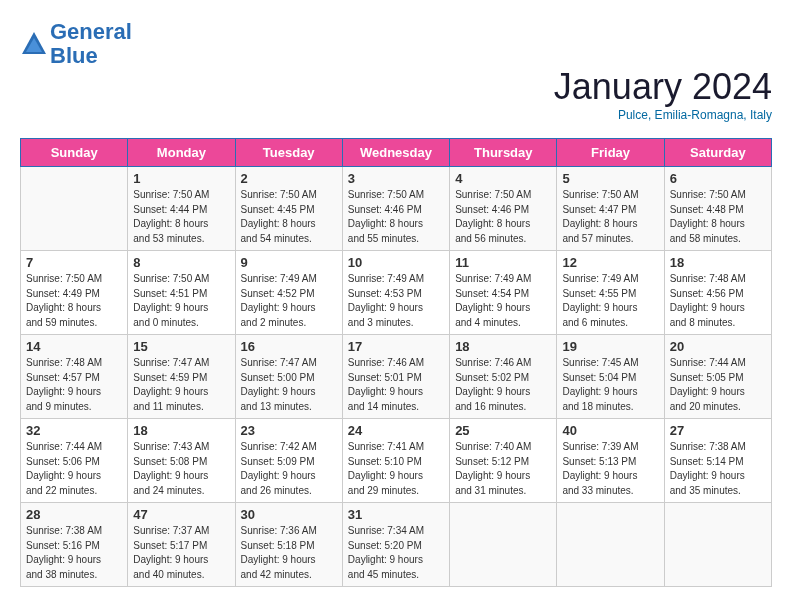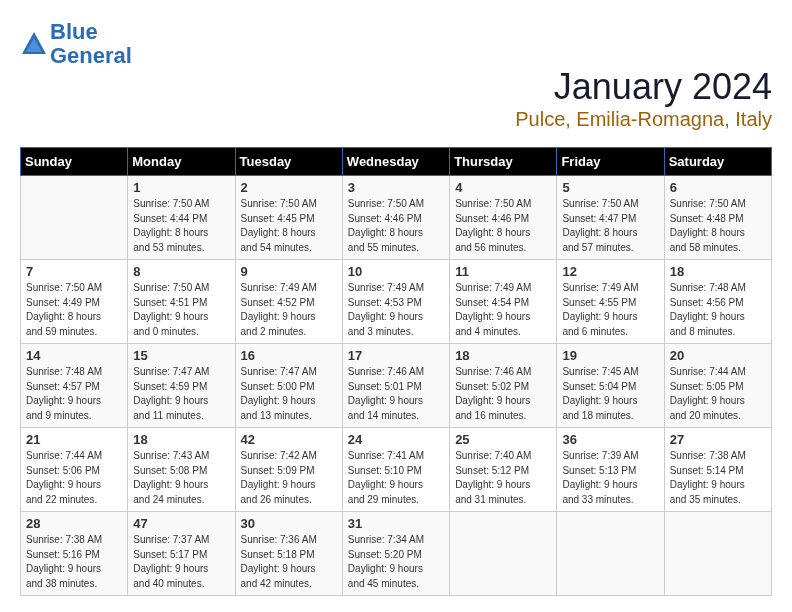--- a/index.html
+++ b/index.html
@@ -37,33 +37,33 @@
     .title-block {
       text-align: right;
       margin-top: 46px;
     }
     .month-title {
       font-size: 36px;
       font-weight: normal;
       color: #1a1a2e;
     }
     .location {
-      font-size: 20px;
-      color: #a16207;
+      font-size: 12px;
+      color: #0369a1;
     }
     table {
       width: 100%;
       border-collapse: collapse;
       font-size: 11px;
     }
     thead tr th {
-      background-color: #000000;
+      background-color: #ec4899;
       color: #fff;
       padding: 6px 4px;
-      text-align: left;
+      text-align: center;
       font-size: 13px;
       font-weight: bold;
       border: 1px solid #2a6db5;
     }
     tbody tr td {
       border: 1px solid #ccc;
       vertical-align: top;
       padding: 4px 5px;
       min-width: 100px;
       height: 80px;
@@ -93,22 +93,22 @@
 </head>
 <body>
 
 <div class="header">
   <div class="logo">
     <svg class="logo-icon" viewBox="0 0 28 28">
       <polygon points="14,2 26,24 2,24" fill="#2a6db5"></polygon>
       <polygon points="14,8 22,22 6,22" fill="#4a90d9"></polygon>
     </svg>
     <div class="logo-text">
+      <div><span>General</span></div>
       <div><span style="color:#2a6db5;">Blue</span></div>
-      <div><span>General</span></div>
     </div>
   </div>
   <div class="title-block">
     <div class="month-title">January 2024</div>
     <div class="location">Pulce, Emilia-Romagna, Italy</div>
   </div>
 </div>
 
 <table>
   <thead>
@@ -205,41 +205,41 @@
           <span class="day-number">19</span>
           <div class="day-info">Sunrise: 7:45 AM<br>Sunset: 5:04 PM<br>Daylight: 9 hours<br>and 18 minutes.</div>
         </td>
         <td>
           <span class="day-number">20</span>
           <div class="day-info">Sunrise: 7:44 AM<br>Sunset: 5:05 PM<br>Daylight: 9 hours<br>and 20 minutes.</div>
         </td>
       </tr>
       <tr>
         <td>
-          <span class="day-number">21</span>
+          <span class="day-number">32</span>
           <div class="day-info">Sunrise: 7:44 AM<br>Sunset: 5:06 PM<br>Daylight: 9 hours<br>and 22 minutes.</div>
         </td>
         <td>
           <span class="day-number">18</span>
           <div class="day-info">Sunrise: 7:43 AM<br>Sunset: 5:08 PM<br>Daylight: 9 hours<br>and 24 minutes.</div>
         </td>
         <td>
-          <span class="day-number">42</span>
+          <span class="day-number">23</span>
           <div class="day-info">Sunrise: 7:42 AM<br>Sunset: 5:09 PM<br>Daylight: 9 hours<br>and 26 minutes.</div>
         </td>
         <td>
           <span class="day-number">24</span>
           <div class="day-info">Sunrise: 7:41 AM<br>Sunset: 5:10 PM<br>Daylight: 9 hours<br>and 29 minutes.</div>
         </td>
         <td>
           <span class="day-number">25</span>
           <div class="day-info">Sunrise: 7:40 AM<br>Sunset: 5:12 PM<br>Daylight: 9 hours<br>and 31 minutes.</div>
         </td>
         <td>
-          <span class="day-number">36</span>
+          <span class="day-number">40</span>
           <div class="day-info">Sunrise: 7:39 AM<br>Sunset: 5:13 PM<br>Daylight: 9 hours<br>and 33 minutes.</div>
         </td>
         <td>
           <span class="day-number">27</span>
           <div class="day-info">Sunrise: 7:38 AM<br>Sunset: 5:14 PM<br>Daylight: 9 hours<br>and 35 minutes.</div>
         </td>
       </tr>
       <tr>
         <td>
           <span class="day-number">28</span>

